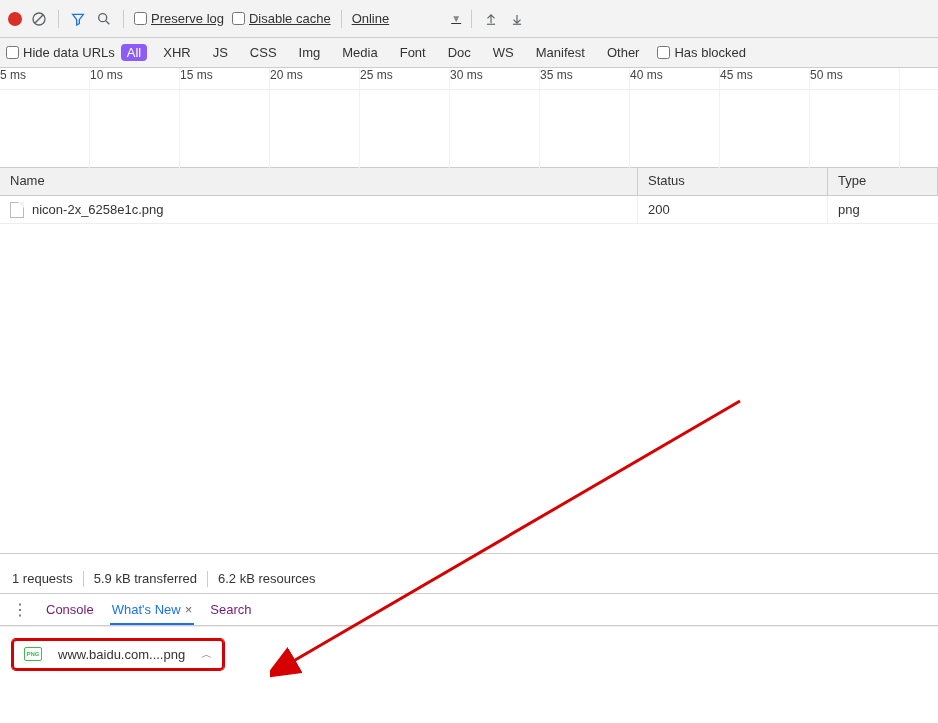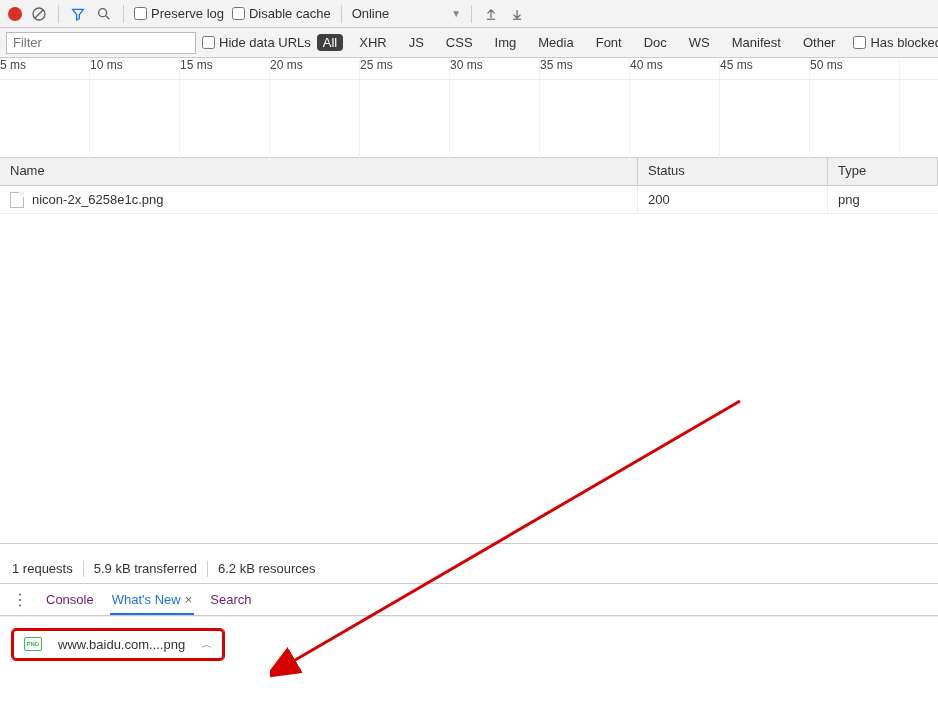--- a/index.html
+++ b/index.html
@@ -9,25 +9,26 @@
   color: #333;
   background: #fff;
   width: 938px;
   height: 723px;
   overflow: hidden;
   position: relative;
 }
 .toolbar1 {
   display: flex;
   align-items: center;
-  height: 28px;
+  height: 38px;
   border-bottom: 1px solid #ccc;
   padding: 0 8px;
   gap: 8px;
   background: #f3f3f3;
+  text-decoration: underline;
 }
 .record-dot {
   width: 14px; height: 14px; border-radius: 50%;
   background: #d93025;
 }
 .icon-btn {
   width: 18px; height: 18px;
   display: inline-flex; align-items: center; justify-content: center;
   color: #5f6368;
 }
@@ -66,21 +67,21 @@
   color:#777;
 }
 .type-filters {
   display: flex; align-items: center; gap: 10px;
 }
 .pill {
   padding: 1px 6px; border-radius: 4px;
   color:#333;
 }
 .pill.active {
-  background: #404040; color: #fff;
+  background: #8b5cf6; color: #fff;
 }
 
 .timeline {
   height: 100px;
   border-bottom: 1px solid #ccc;
   background:#fff;
   position: relative;
 }
 .timeline-ticks {
   display: flex;
@@ -248,21 +249,20 @@
   </span>
   <span class="icon-btn updown">
     <svg viewBox="0 0 24 24" fill="none" stroke="currentColor" stroke-width="2">
         <path d="M12 5v14M6 13l6 6 6-6"></path>
         <line x1="5" y1="21" x2="19" y2="21"></line>
       </svg>
   </span>
 </div>
 
 <div class="toolbar2">
-  <input class="filter-input" placeholder="Filter" style="">
   <label class="chk">
     <input type="checkbox" style="">
       <span>Hide data URLs</span>
   </label>
   <div class="type-filters">
     <span class="pill active">All</span>
     <span class="pill">XHR</span>
     <span class="pill">JS</span>
     <span class="pill">CSS</span>
     <span class="pill">Img</span>

